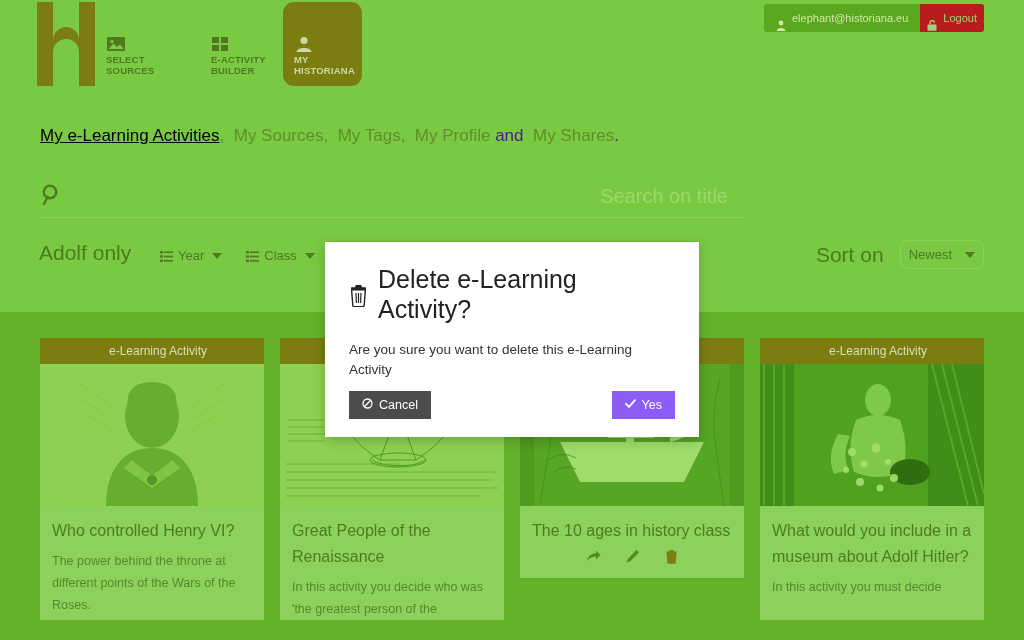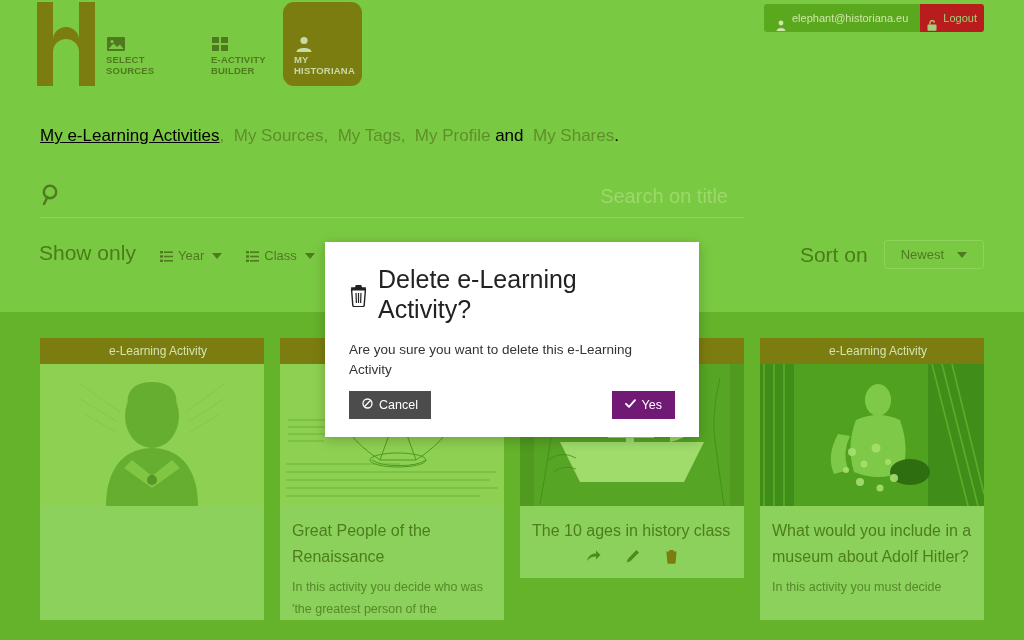--- a/index.html
+++ b/index.html
@@ -121,21 +121,21 @@
   .subnav a {
     color: #5f8f28;
     text-decoration: none;
     cursor: pointer;
   }
   .subnav a.current {
     color: #000000;
     text-decoration: underline;
   }
   .subnav .sep { color: #5f8f28; }
-  .subnav .plain { color: #000000; }
+  .subnav .plain { color: #4c1d95; }
 
   
   .search-row {
     position: absolute;
     left: 40px;
     top: 178px;
     width: 704px;
     height: 40px;
     border-bottom: 1px solid #8dd35c;
     z-index: 5;
@@ -206,22 +206,22 @@
     position: absolute;
     right: 40px;
     top: 4px;
     display: flex;
     align-items: center;
     gap: 16px;
   }
   .sort-label { font-size: 21px; color: #4a7c18; }
   .sort-select {
     border: 1px solid #8dd35c;
-    border-radius: 3px;
-    padding: 6px 16px;
+    border-radius: 8px;
+    padding: 6px 8px;
     font-size: 13px;
     color: #4f7a1f;
     display: flex;
     align-items: center;
     gap: 10px;
     cursor: pointer;
     background: transparent;
   }
 
   
@@ -338,21 +338,21 @@
     padding: 7px 13px;
     border: none;
     cursor: pointer;
     display: flex;
     align-items: center;
     gap: 6px;
     font-family: "Liberation Sans", sans-serif;
     color: #fff;
   }
   .btn-cancel { background: #4c4c4c; }
-  .btn-yes { background: #701a75; }
+  .btn-yes { background: #8b5cf6; }
   .btn svg { width: 11px; height: 11px; }
 </style>
 </head>
 <body>
 
 <div class="top-header">
 
   <div class="logo">
     <svg viewBox="0 0 58 84" width="58" height="84" aria-hidden="true">
       <path d="M0 0 H16 V38 A13 13 0 0 1 42 38 V0 H58 V84 H42 V50 A13 13 0 0 0 16 50 V84 H0 Z" fill="#7c7d10"></path>
@@ -434,21 +434,21 @@
   <span class="search-icon">
     <svg viewBox="0 0 24 24" width="24" height="24">
       <circle cx="10" cy="9" r="6.2" fill="none" stroke="#4f7a1f" stroke-width="2.4"></circle>
       <line x1="7.5" y1="14" x2="4" y2="21" stroke="#4f7a1f" stroke-width="2.4" stroke-linecap="round"></line>
     </svg>
   </span>
   <input class="search-input" type="text" placeholder="Search on title" style="">
 </div>
 
 <div class="filter-row">
-  <div class="show-only">Show only</div>
+  <div class="show-only">Adolf only</div>
 
   <div class="filters">
     <div class="filter-btn">
       <span class="list-icon">
         <svg viewBox="0 0 13 11" width="13" height="11">
           <rect x="0" y="0" width="3" height="2.4" fill="#4f7a1f"></rect>
             <rect x="4" y="0.4" width="9" height="1.6" fill="#4f7a1f"></rect>
           <rect x="0" y="4.3" width="3" height="2.4" fill="#4f7a1f"></rect>
             <rect x="4" y="4.7" width="9" height="1.6" fill="#4f7a1f"></rect>
           <rect x="0" y="8.6" width="3" height="2.4" fill="#4f7a1f"></rect>
@@ -517,20 +517,24 @@
         </g>
         <g stroke="#6eb835" stroke-width="0.7" opacity="0.5">
           <line x1="40" y1="20" x2="80" y2="48"></line>
             <line x1="40" y1="35" x2="78" y2="58"></line>
           <line x1="44" y1="50" x2="76" y2="68"></line>
             <line x1="184" y1="20" x2="146" y2="48"></line>
           <line x1="184" y1="35" x2="148" y2="58"></line>
             <line x1="180" y1="50" x2="150" y2="68"></line>
         </g>
       </svg>
+    </div>
+    <div class="card-body">
+      <div class="card-title">Who controlled Henry VI?</div>
+      <div class="card-desc">The power behind the throne at different points of the Wars of the Roses.</div>
     </div>
   </div>
 
   <div class="card">
     <div class="card-header">e-Learning Activity</div>
     <div class="card-thumb">
       <svg viewBox="0 0 224 142" preserveAspectRatio="xMidYMid slice">
         <rect width="224" height="142" fill="#8ed152"></rect>
         <g stroke="#4f9a22" fill="none" stroke-width="1">
           <ellipse cx="118" cy="46" rx="58" ry="13"></ellipse>

